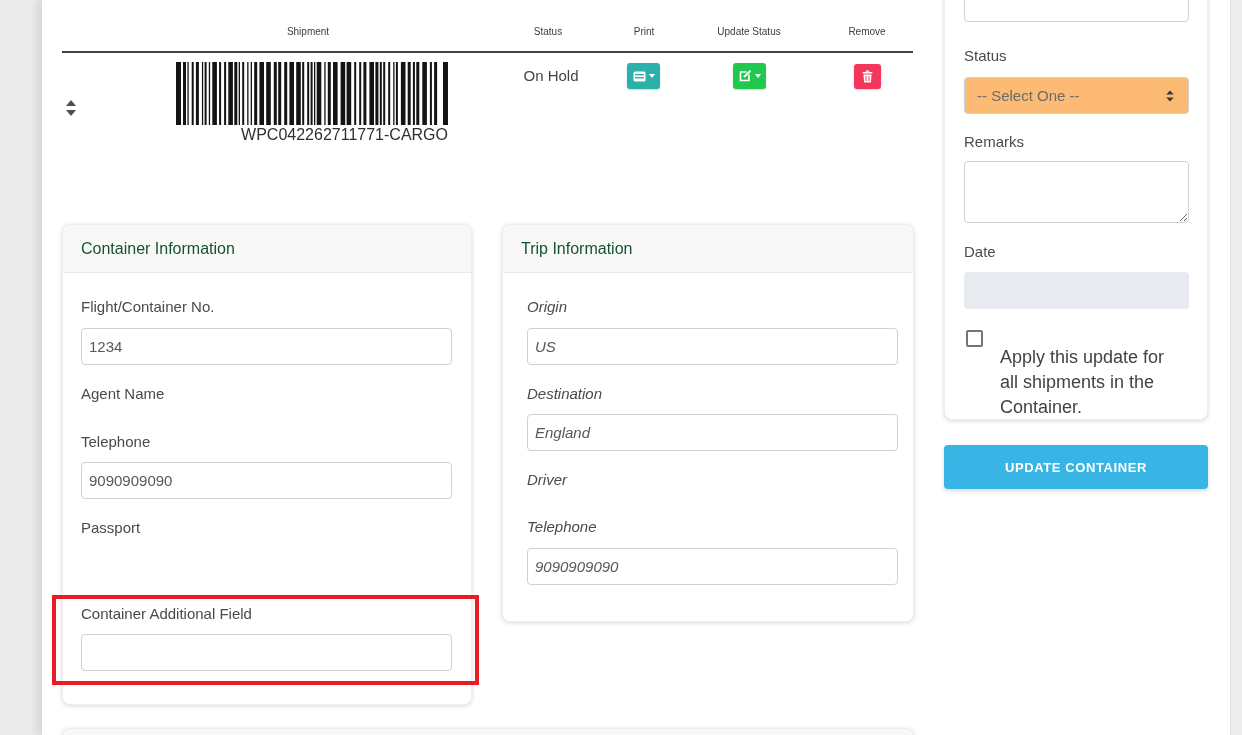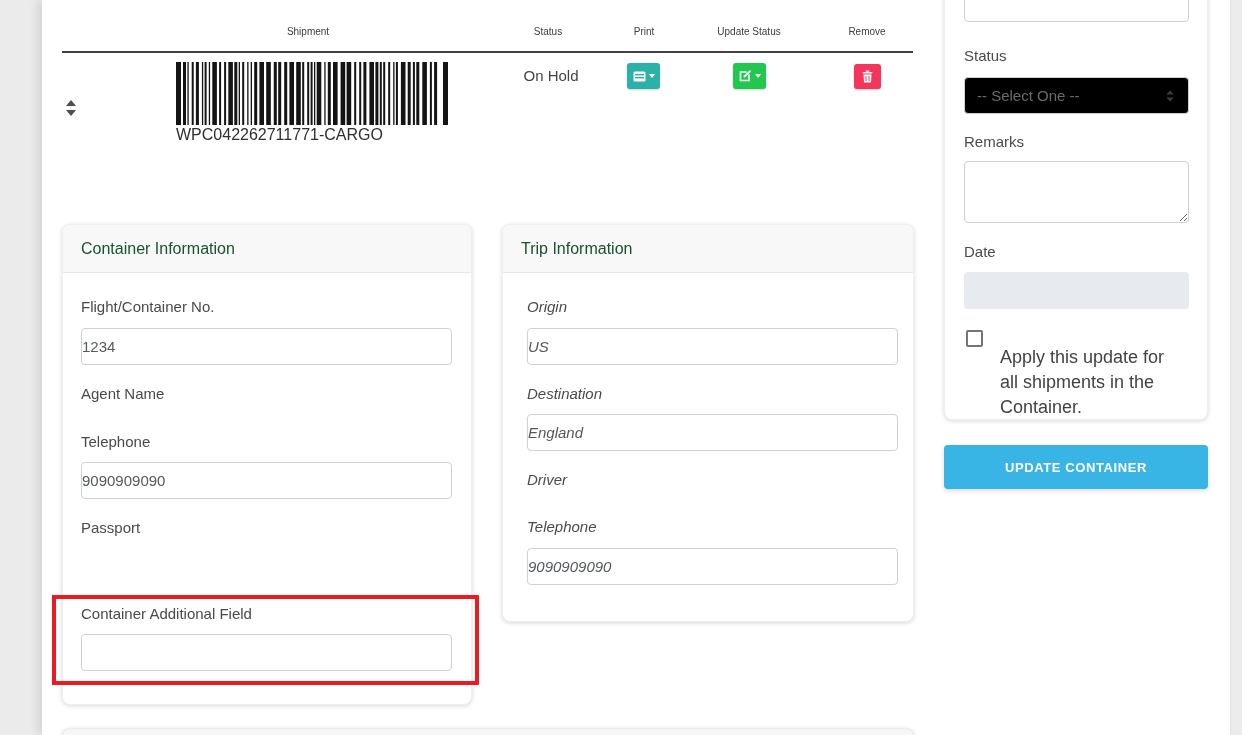--- a/index.html
+++ b/index.html
@@ -20,21 +20,21 @@
     position:absolute; top:26px; transform:translateX(-50%);
     font-size:10px; color:#3d3d3d; white-space:nowrap;
   }
   .th-line {
     position:absolute; left:62px; top:51px; width:851px; height:2px;
     background:var(--header-line,#424242);
   }
   .drag-handle { position:absolute; left:63px; top:99px; width:16px; height:18px; cursor:grab; }
   .barcode-svg { position:absolute; left:176px; top:62px; }
   .barcode-text {
-    position:absolute; left:176px; top:126px; width:272px; text-align:left;
+    position:absolute; left:176px; top:126px; width:272px; text-align:right;
     font-size:16px; color:#2f2f2f; white-space:nowrap;
   }
   .status-text { position:absolute; top:67px; transform:translateX(-50%); font-size:15px; color:#454545; }
   .btn {
     position:absolute; top:63px; height:26px; border:none; border-radius:3px;
     display:flex; align-items:center; justify-content:center; gap:3px;
     cursor:pointer; color:#fff; box-shadow:0 1px 2px rgba(0,0,0,.18);
   }
   .btn-teal  { left:627px; width:33px; background:var(--teal,#2bb1a9); }
   .btn-green { left:733px; width:33px; background:var(--green,#21c84e); }
@@ -46,32 +46,32 @@
   }
   .card-header {
     height:48px; line-height:48px; padding-left:18px;
     background:var(--card-header-bg,#f8f8f8); border-bottom:1px solid #e7e7e7;
     border-radius:8px 8px 0 0; font-size:16px; color:#14532d;
   }
   .lbl { position:absolute; font-size:15px; color:var(--label,#4a4a4a); white-space:nowrap; }
   .inp {
     position:absolute; height:37px; width:371px;
     border:1px solid var(--input-border,#cdd2d7); border-radius:4px;
-    padding:0 0; font-family:"Liberation Sans",sans-serif; font-size:15px; color:#55595c; background:#fff; outline:none;
+    padding:0 7px; font-family:"Liberation Sans",sans-serif; font-size:15px; color:#55595c; background:#fff; outline:none;
   }
   .card-cc { left:62px; top:224px; width:410px; height:481px; }
   .card-tc { left:502px; top:224px; width:412px; height:398px; }
   .card-rc { left:944px; top:-40px; width:264px; height:460px; }
   .card-cc .lbl, .card-cc .inp { left:18px; }
   .card-tc .lbl, .card-tc .inp { left:24px;font-style:italic; }
   .card-rc .lbl { left:19px; }
   .card-rc .inp, .rc-select, .rc-textarea, .rc-date { left:19px; width:225px; }
   .rc-select {
     position:absolute; height:37px; border:1px solid var(--input-border,#cdd2d7); border-radius:4px;
-    background:#000000; display:flex; align-items:center; padding:0 12px; cursor:pointer;
+    background:#fdba74; display:flex; align-items:center; padding:0 12px; cursor:pointer;
   }
   .rc-select span { font-size:15px; color:#6b6b6b; }
   .rc-textarea {
     position:absolute; height:62px; border:1px solid var(--input-border,#cdd2d7); border-radius:4px;
     background:#fff; resize:both; font-family:"Liberation Sans",sans-serif; font-size:15px; padding:6px 10px; color:#444; outline:none;
   }
   .rc-date {
     position:absolute; height:37px; background:var(--date-bg,#e7ebef); border:none; border-radius:4px;
     padding:0 12px; font-size:15px; color:#555; cursor:pointer;
   }

